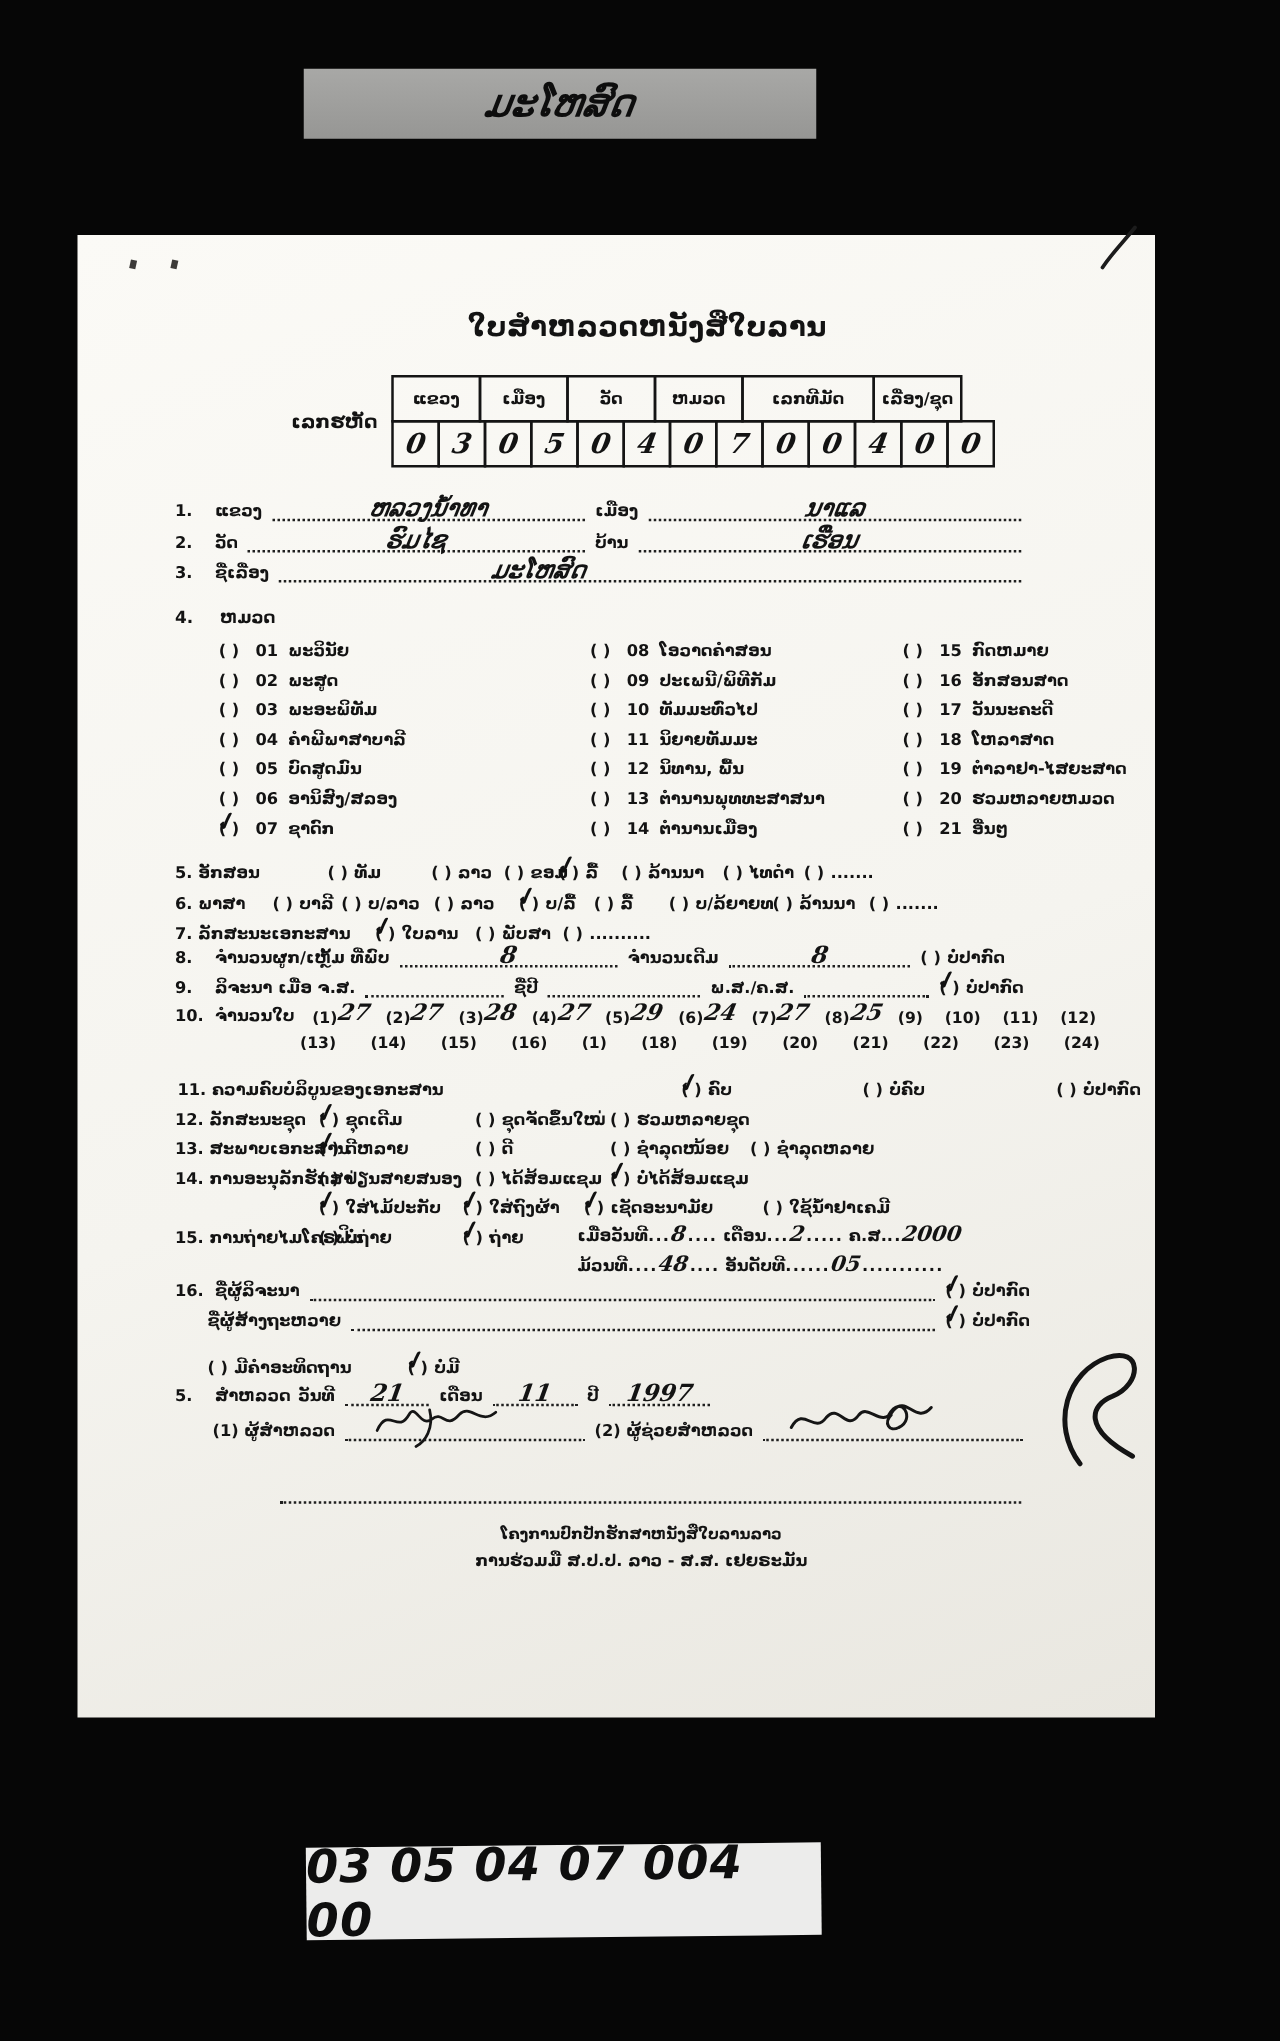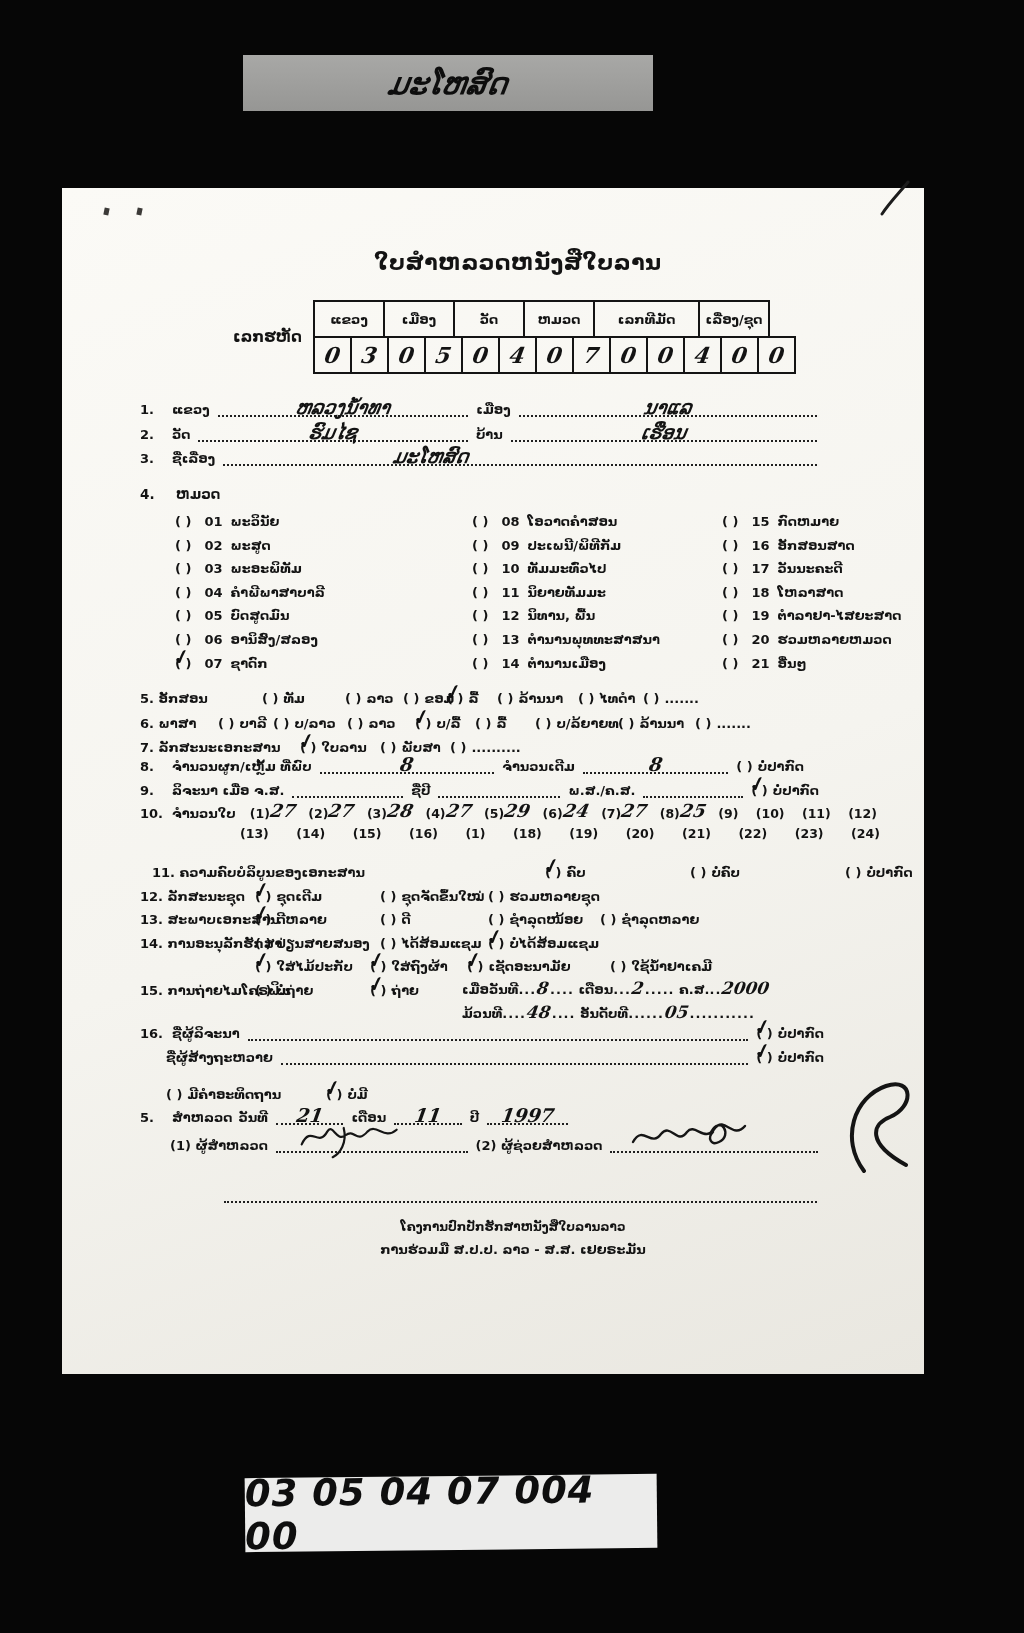--- a/index.html
+++ b/index.html
@@ -581,21 +581,21 @@
           <span class="v"></span>
         </span>
         <span class="leaf">
           <span class="n">(24)</span>
           <span class="v"></span>
         </span>
       </span>
   </div>
 
   <div class="row-abs" style="top:670px;">
-    <span style="left:12px"><b class="num">11.</b> <b>ຄວາມຄົບບໍລິບູນຂອງເອກະສານ</b></span>
+    <span style="left:2px"><b class="num">11.</b> <b>ຄວາມຄົບບໍລິບູນຂອງເອກະສານ</b></span>
     <span style="left:0;width:0;"></span>
   <span class="opt" style="position: absolute; left: 405px; bottom: 0px;">
         <span class="paren">( )</span>
         <span class="chk">✓</span>
         <span class="lbl">ຄົບ</span>
       </span>
       <span class="opt" style="position: absolute; left: 550px; bottom: 0px;">
         <span class="paren">( )</span>
         <span class="lbl">ບໍ່ຄົບ</span>
       </span>

